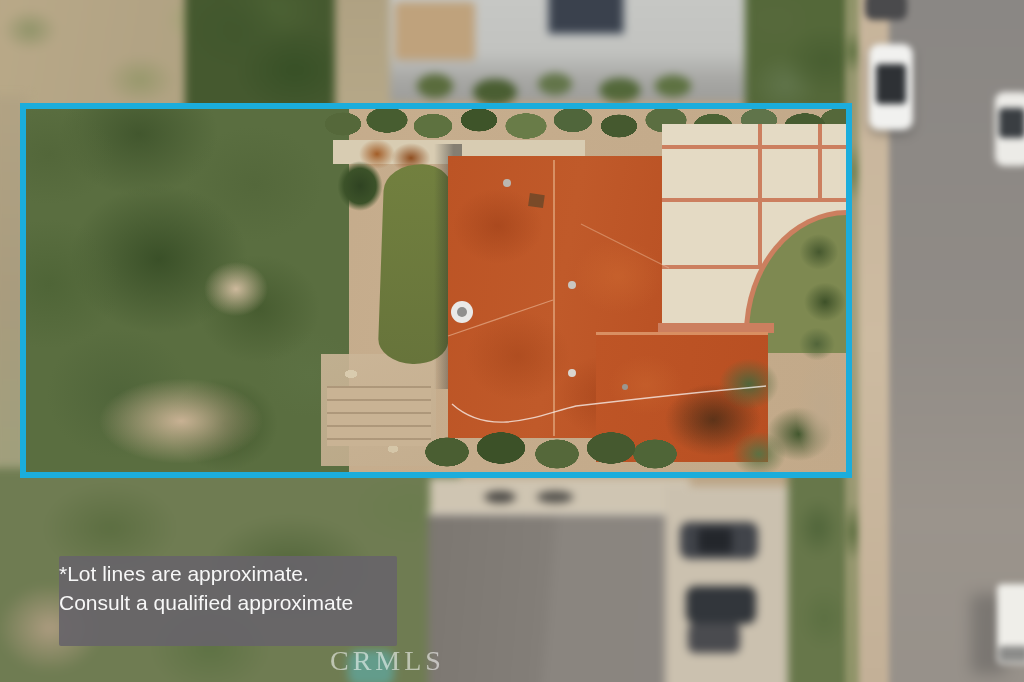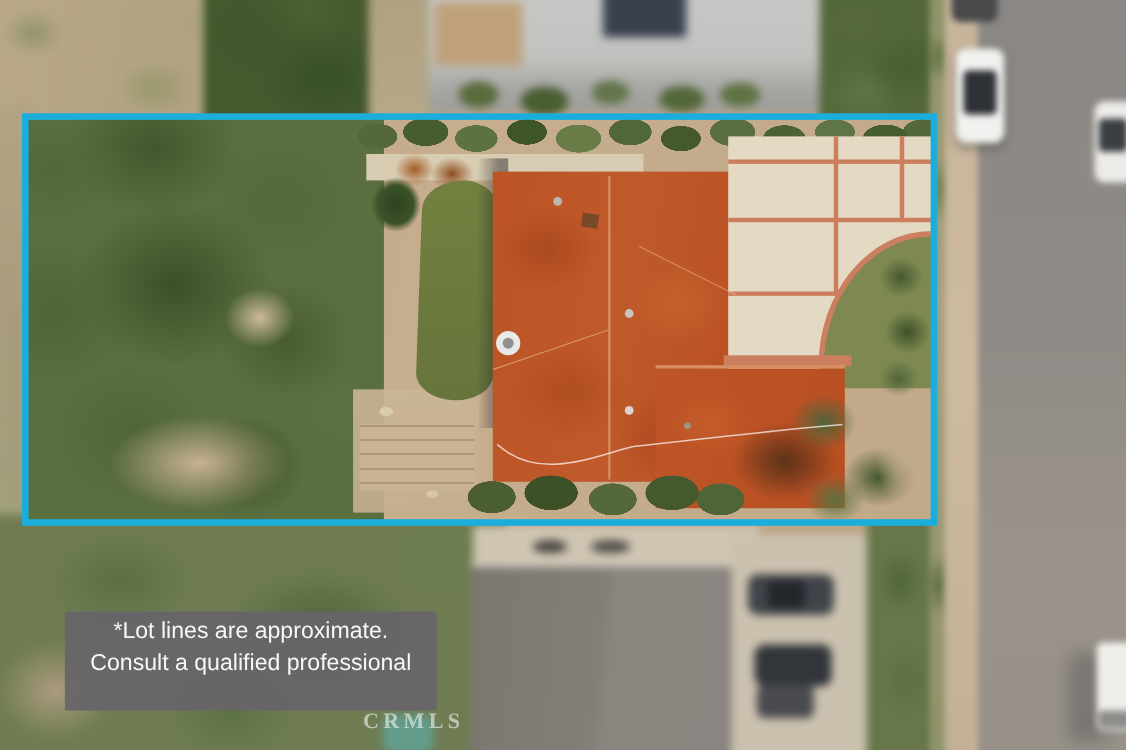--- a/index.html
+++ b/index.html
@@ -194,24 +194,24 @@
     background:
       radial-gradient(36px 24px at 28px 28px, #4A5E32 60%, rgba(0,0,0,0) 61%),
       radial-gradient(40px 26px at 82px 24px, #3C5128 60%, rgba(0,0,0,0) 61%),
       radial-gradient(36px 24px at 138px 30px, #55683A 60%, rgba(0,0,0,0) 61%),
       radial-gradient(40px 26px at 192px 24px, #45592F 60%, rgba(0,0,0,0) 61%),
       radial-gradient(36px 24px at 236px 30px, #4F6537 60%, rgba(0,0,0,0) 61%); }
 
   
   .lot-border { left:20px; top:103px; width:832px; height:375px; border:6px solid #1BADDC; }
   .disclaimer { left:59px; top:556px; width:338px; height:90px; background:rgba(103,100,105,.92);
-    border-radius:2px; color:#F7F7F7; font-size:21px; line-height:29px; text-align:center;
+    border-radius:2px; color:#F7F7F7; font-size:21px; line-height:29px; 
     padding-top:3px; font-family:"Liberation Sans", sans-serif; }
-  .watermark { left:330px; top:645px; font-family:"Liberation Serif", serif; font-size:20px;
-    letter-spacing:4px; color:rgba(255,255,255,.55); font-weight:700; }
+  .watermark { left:330px; top:645px; font-family:"Liberation Serif", serif; font-size:28px;
+    letter-spacing:4px; color:rgba(255,255,255,.55); font-weight:400; }
 </style>
 </head>
 <body>
 
 <div class="scene">
 
   <div class="abs top-strip blur4">
     <div class="abs ts-dirt"></div>
     <div class="abs ts-trees"></div>
     <div class="abs ts-mixed"></div>
@@ -297,18 +297,18 @@
         <circle cx="441" cy="208" r="11" fill="#E9E9E7"></circle>
         <circle cx="441" cy="208" r="5" fill="#8F8F8D"></circle>
       </g>
     </svg>
   </div>
 
   <div class="abs lot-border"></div>
 
   <div class="abs disclaimer">
     <div>*Lot lines are approximate.</div>
-    <div>Consult a qualified professional</div>
+    <div>Consult a qualified approximate</div>
   </div>
 
   <div class="abs watermark">CRMLS</div>
 
 </div>
 
 </body></html>

